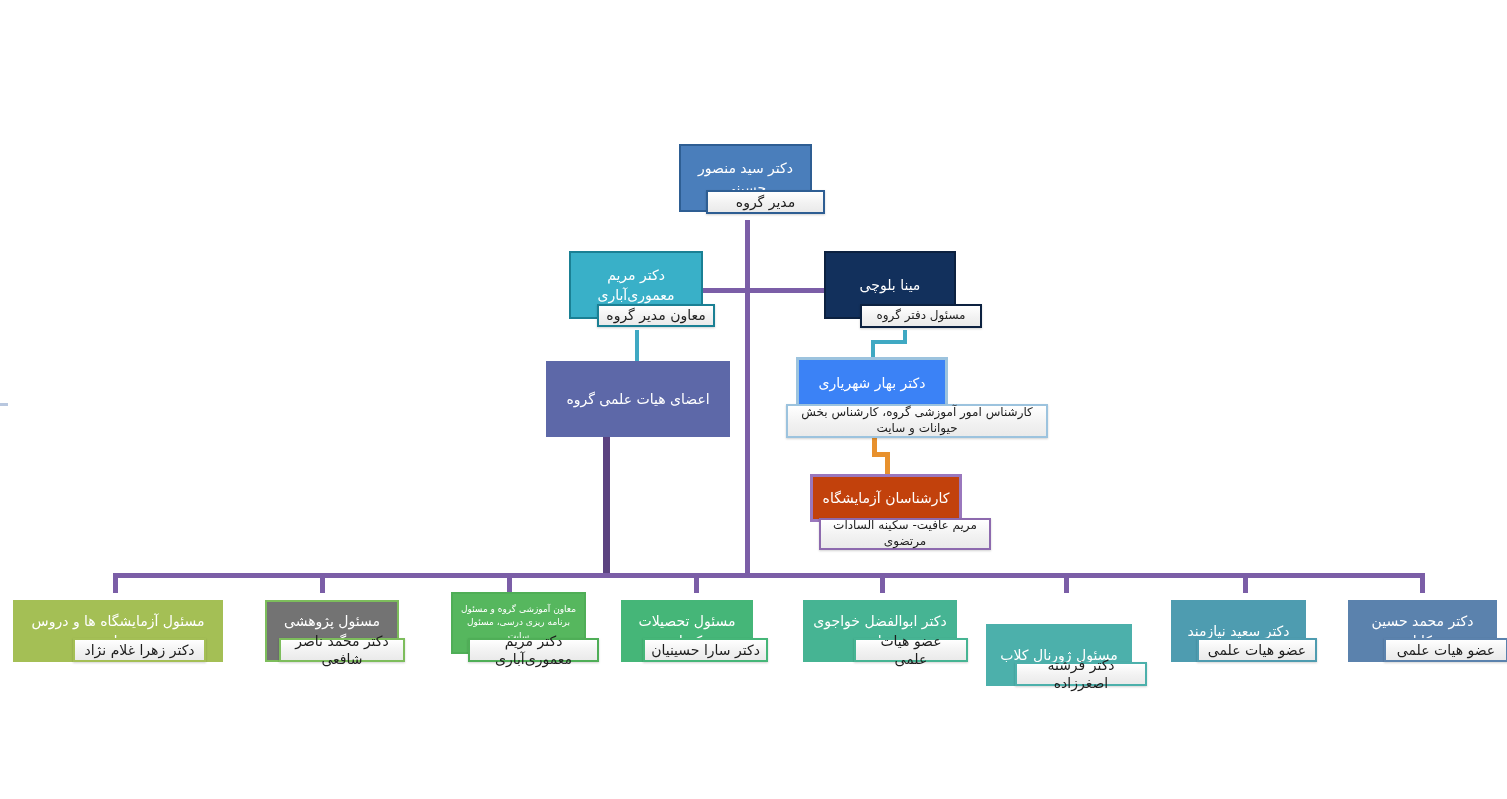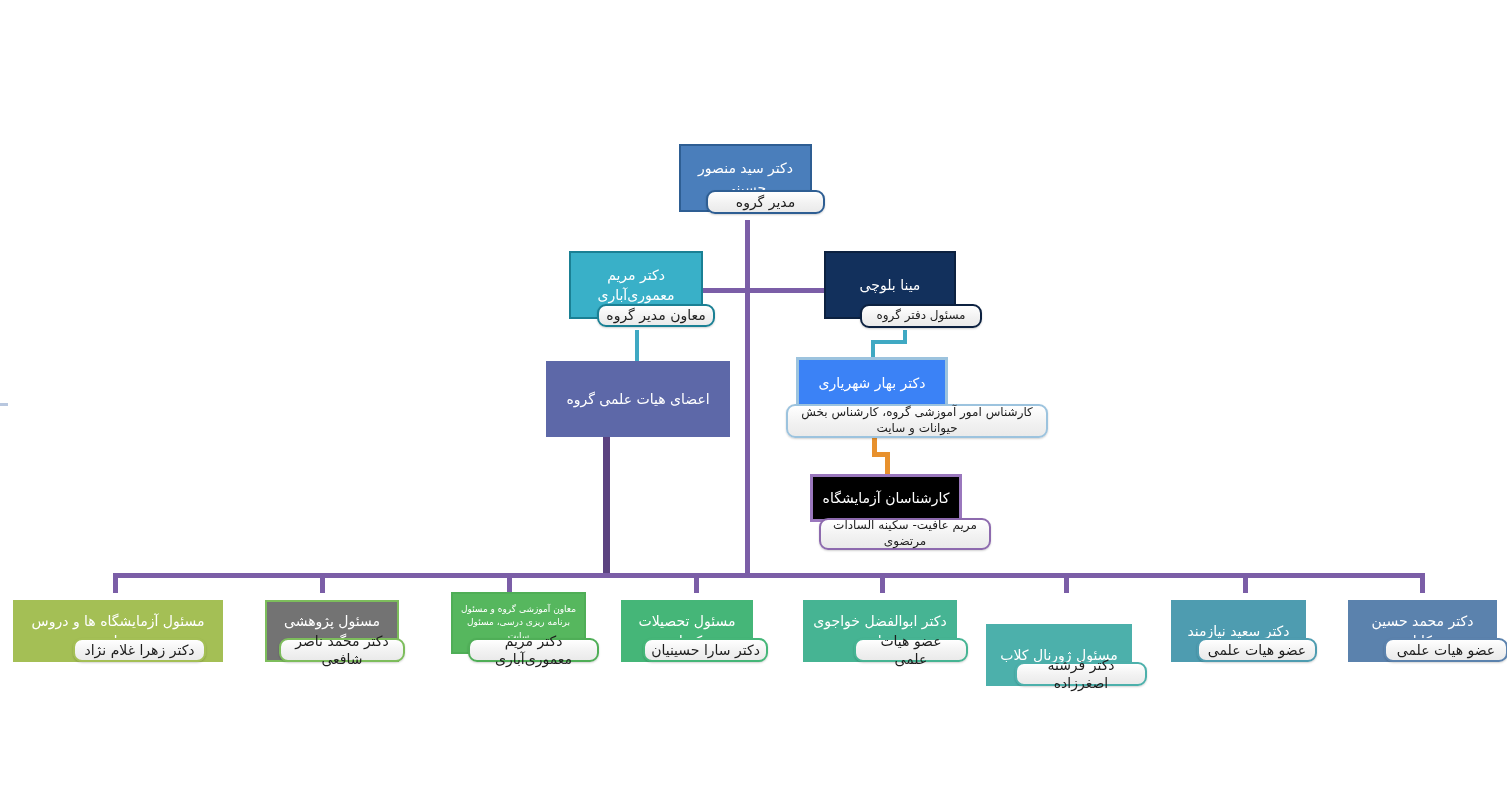--- a/index.html
+++ b/index.html
@@ -57,39 +57,38 @@
     box-sizing: border-box;
     background: linear-gradient(180deg, #ffffff 0%, #f2f2f2 55%, #eaeaea 100%);
     display: flex;
     align-items: center;
     justify-content: center;
     text-align: center;
     color: #1d1d1d;
     line-height: 1.3;
     padding: 1px 6px;
     box-shadow: 0 1px 2px rgba(0,0,0,0.18);
-    border-radius: 9px;
   }
 
   
   .sk-director      { background: #4a7ebb; border-color: #2e5e93; }
   .sk-director-lbl  { border: 2px solid #2e5e93; }
 
   .sk-deputy        { background: #39b0c8; border-color: #1a8094; }
   .sk-deputy-lbl    { border: 2px solid #1a8094; }
 
   .sk-office        { background: #12305c; border-color: #0c2140; }
   .sk-office-lbl    { border: 2px solid #0c2140; }
 
   .sk-faculty       { background: #5d68a8; border-color: #5d68a8; }
 
   .sk-expert        { background: #3b82f6; border-color: #7eaed2; }
   .sk-expert-lbl    { border: 2px solid #9cc3de; }
 
-  .sk-lab           { background: #000000; border-color: #9a77bd; }
+  .sk-lab           { background: #c2410c; border-color: #9a77bd; }
   .sk-lab-lbl       { border: 2px solid #8d6aae; }
 
   .sk-g1            { background: #a4bf55; border-color: #a4bf55; }
   .sk-g1-lbl        { border: 2px solid #a4bf55; }
   .sk-g2            { background: #737373; border-color: #7dbd5c; }
   .sk-g2-lbl        { border: 2px solid #7dbd5c; }
   .sk-g3            { background: #56b75e; border-color: #4fae57; }
   .sk-g3-lbl        { border: 2px solid #4fae57; }
   .sk-g4            { background: #45b678; border-color: #45b678; }
   .sk-g4-lbl        { border: 2px solid #45b678; }

